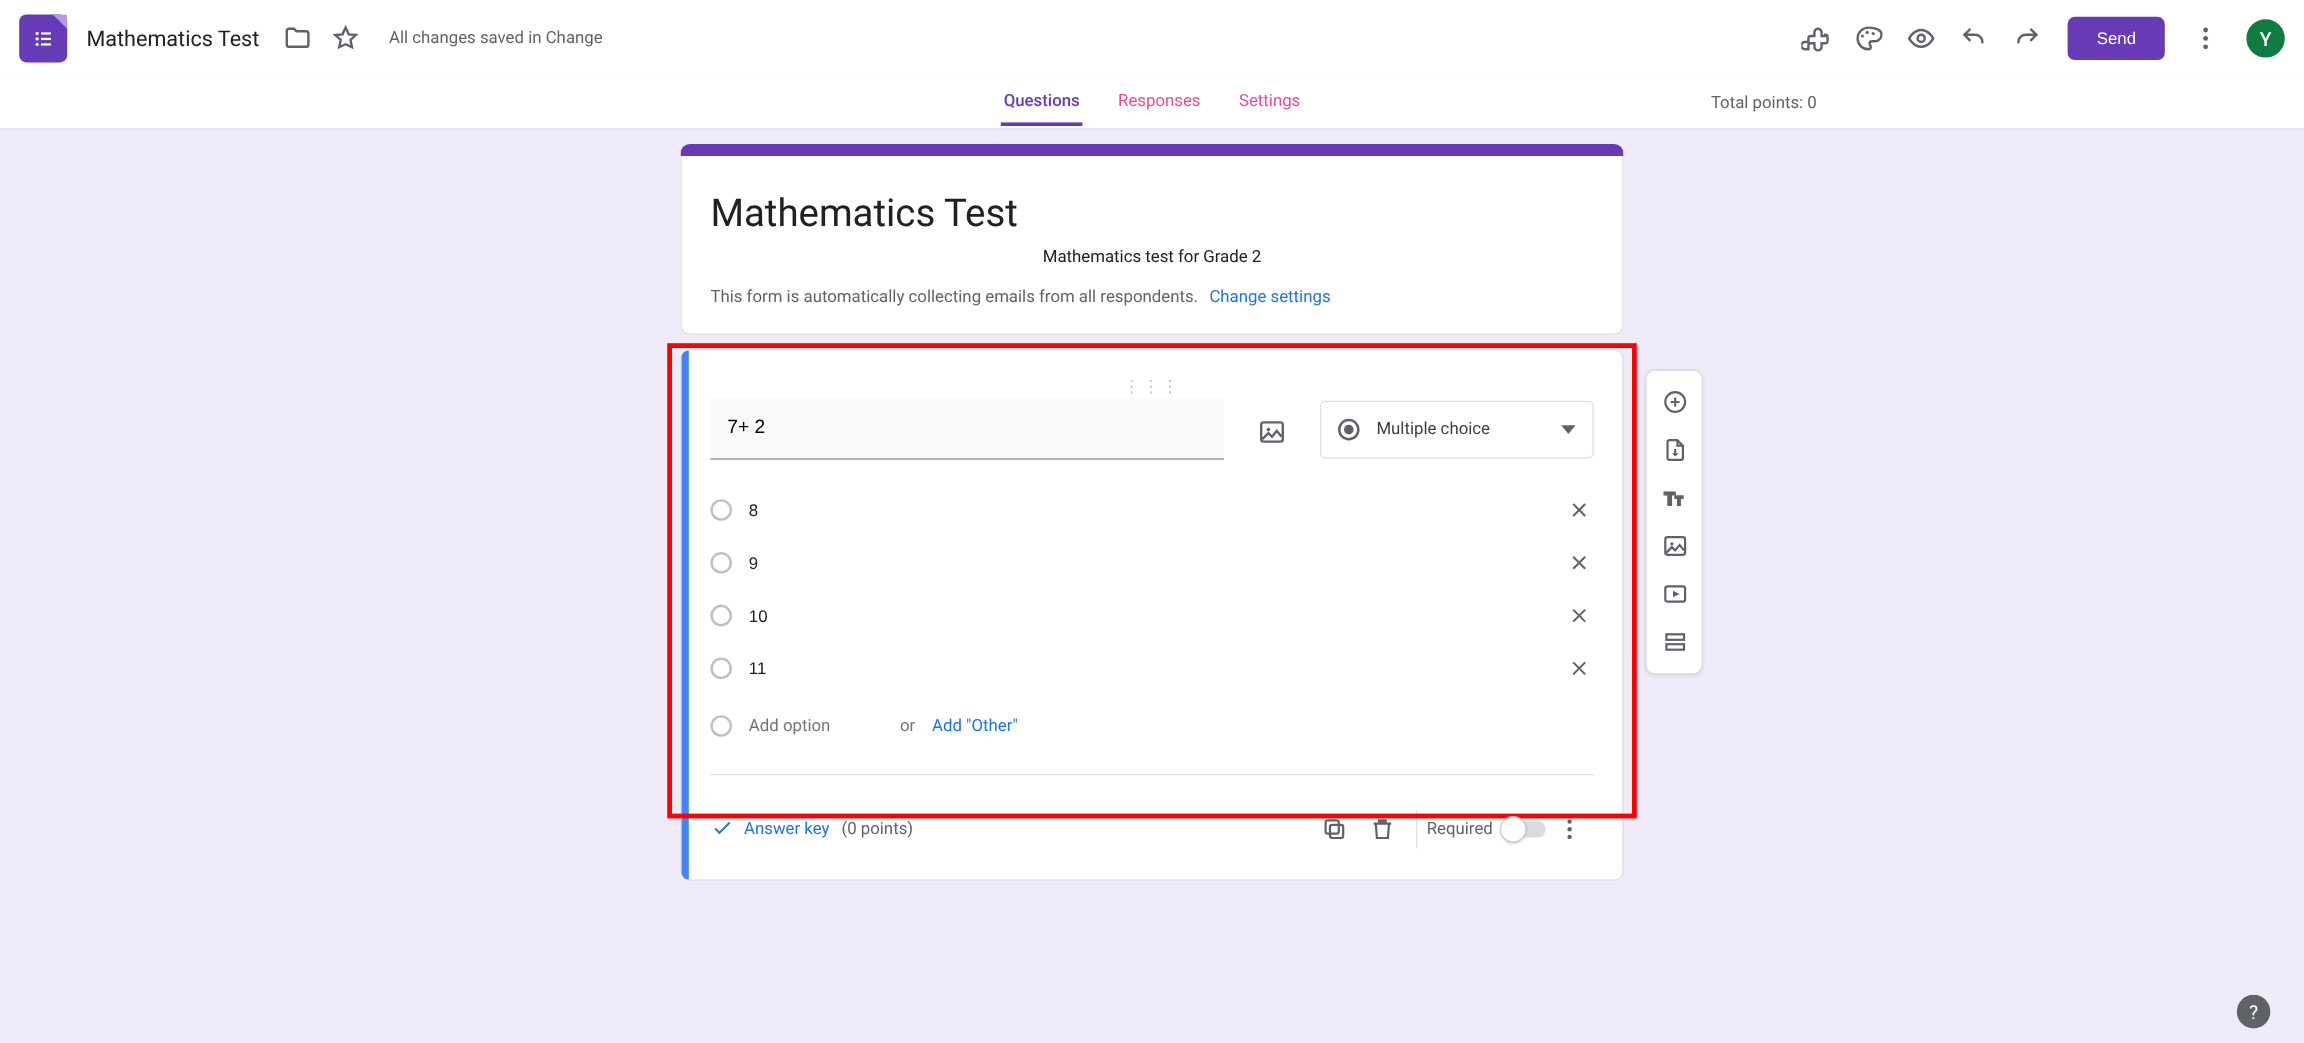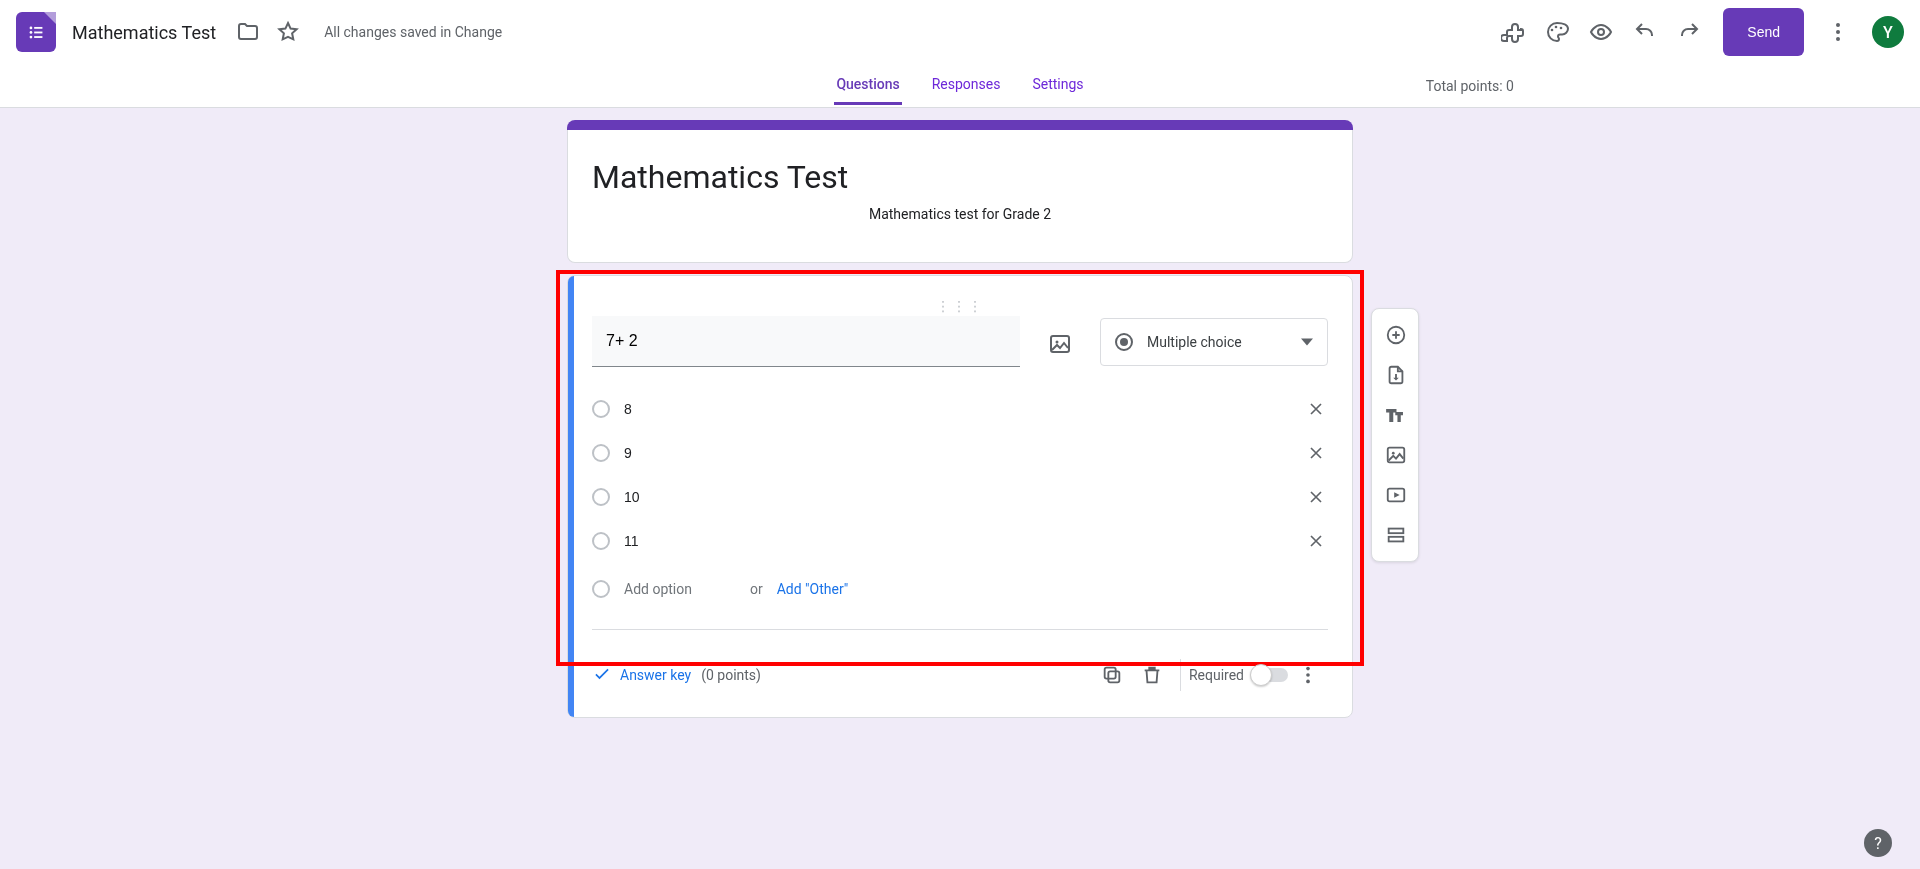--- a/index.html
+++ b/index.html
@@ -48,40 +48,40 @@
   .topbar .spacer { flex:1; }
   .top-action {
     width:44px; height:44px;
     display:flex; align-items:center; justify-content:center;
     color:#5f6368; cursor:pointer; border-radius:50%;
   }
   .top-action svg { width:24px; height:24px; fill:#5f6368; }
   .send-btn {
     background:#673ab7; color:#fff;
     border:none; border-radius:6px;
-    padding: 0 24px; height:48px;
+    padding: 0 24px; height:36px;
     font-size:14px; font-weight:500;
     margin: 0 12px;
     cursor:pointer;
   }
   .avatar {
     width:32px; height:32px; border-radius:50%;
     background:#0f7b3e; color:#fff;
     display:flex; align-items:center; justify-content:center;
     font-size:16px; font-weight:500; margin-left:12px;
   }
   .tabsrow {
     background:#fff;
     display:flex; align-items:center; justify-content:center;
     height:44px; position:relative;
     border-bottom:1px solid #dadce0;
   }
   .tabs { display:flex; gap:28px; }
   .tab {
-    font-size:14px; color:#6d28d9; padding:10px 2px;
+    font-size:14px; color:#ec4899; padding:10px 2px;
     cursor:pointer; border-bottom:3px solid transparent;
   }
   .tab.active { color:#673ab7; border-bottom-color:#673ab7; font-weight:500; }
   .points {
     position:absolute; right:406px; top:0; height:44px;
     display:flex; align-items:center; font-size:14px; color:#5f6368;
   }
   .canvas-wrap {
     position:relative;
     width:100%; height: calc(869px - 108px);
@@ -300,20 +300,24 @@
   </div>
   <div class="points">Total points: 0</div>
 </div>
 
 <div class="canvas-wrap">
   <div class="canvas">
 
     <div class="card header">
       <div class="form-title">Mathematics Test</div>
       <div class="form-desc">Mathematics test for Grade 2</div>
+      <div class="collect-row">
+        <span>This form is automatically collecting emails from all respondents.</span>
+        <a>Change settings</a>
+      </div>
     </div>
 
     <div class="card question-card">
       <div class="active-bar"></div>
       <div class="highlight-box"></div>
 
       <div class="drag-handle">⋮⋮⋮</div>
 
       <div class="q-row1">
         <input class="q-title" value="7+ 2" style="">

